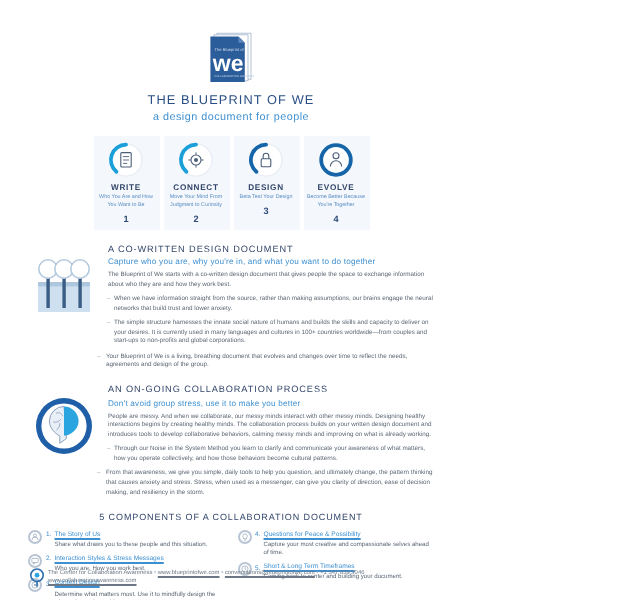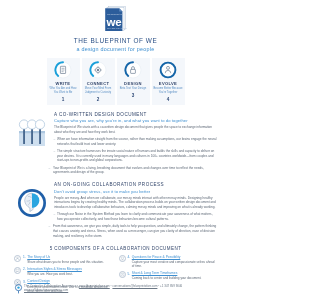--- a/index.html
+++ b/index.html
@@ -10,21 +10,21 @@
     overflow: hidden;
   }
   #page {
     position: relative;
     width: 231px; height: 300px;
     background: #ffffff;
     padding: 0;
   }
 
   
-  .header { text-align: center; padding-top: 6px; }
+  .header { text-align: center; padding-top: 16px; }
   .logo-wrap { display: flex; justify-content: center; }
   .logo {
     position: relative;
     width: 23px; height: 26px;
   }
   .logo svg { display:block; }
   .doc-title {
     margin-top: 4.5px;
     font-size: 6.4px;
     letter-spacing: 0.55px;

